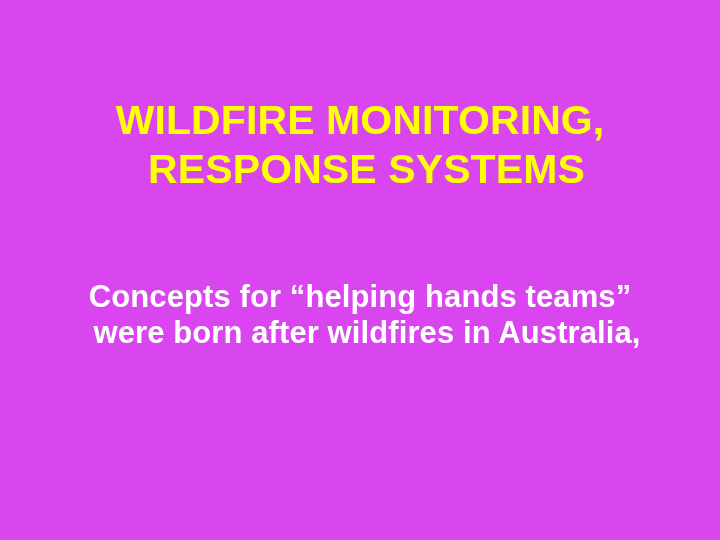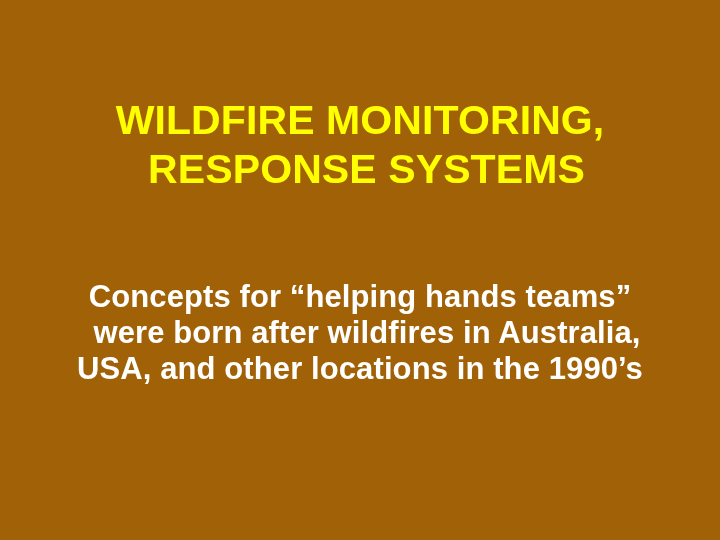--- a/index.html
+++ b/index.html
@@ -58,26 +58,25 @@
     font-weight: bold;
     font-size: 31px;
     line-height: 36px;
     letter-spacing: 0.1px;
     white-space: nowrap;
   }
 </style>
 </head>
 <body style="background: rgb(0, 0, 255);">
 
-<div id="slide" style="background: #a16207;">
+<div id="slide" style="background: #d946ef;">
 
   <div id="title-block">
     <span class="title-line" style="color: rgb(255, 255, 0);">WILDFIRE MONITORING,</span>
     <span class="title-line" style="color: rgb(255, 255, 0); margin-left: 13px;">RESPONSE SYSTEMS</span>
   </div>
 
   <div id="body-block">
     <span class="body-line" style="color: rgb(255, 255, 255);">Concepts for “helping hands teams”</span>
     <span class="body-line" style="color: rgb(255, 255, 255); padding-left: 14px;">were born after wildfires in Australia,</span>
-    <span class="body-line" style="color: rgb(255, 255, 255);">USA, and other locations in the 1990’s</span>
   </div>
 
 </div>
 
 </body></html>

